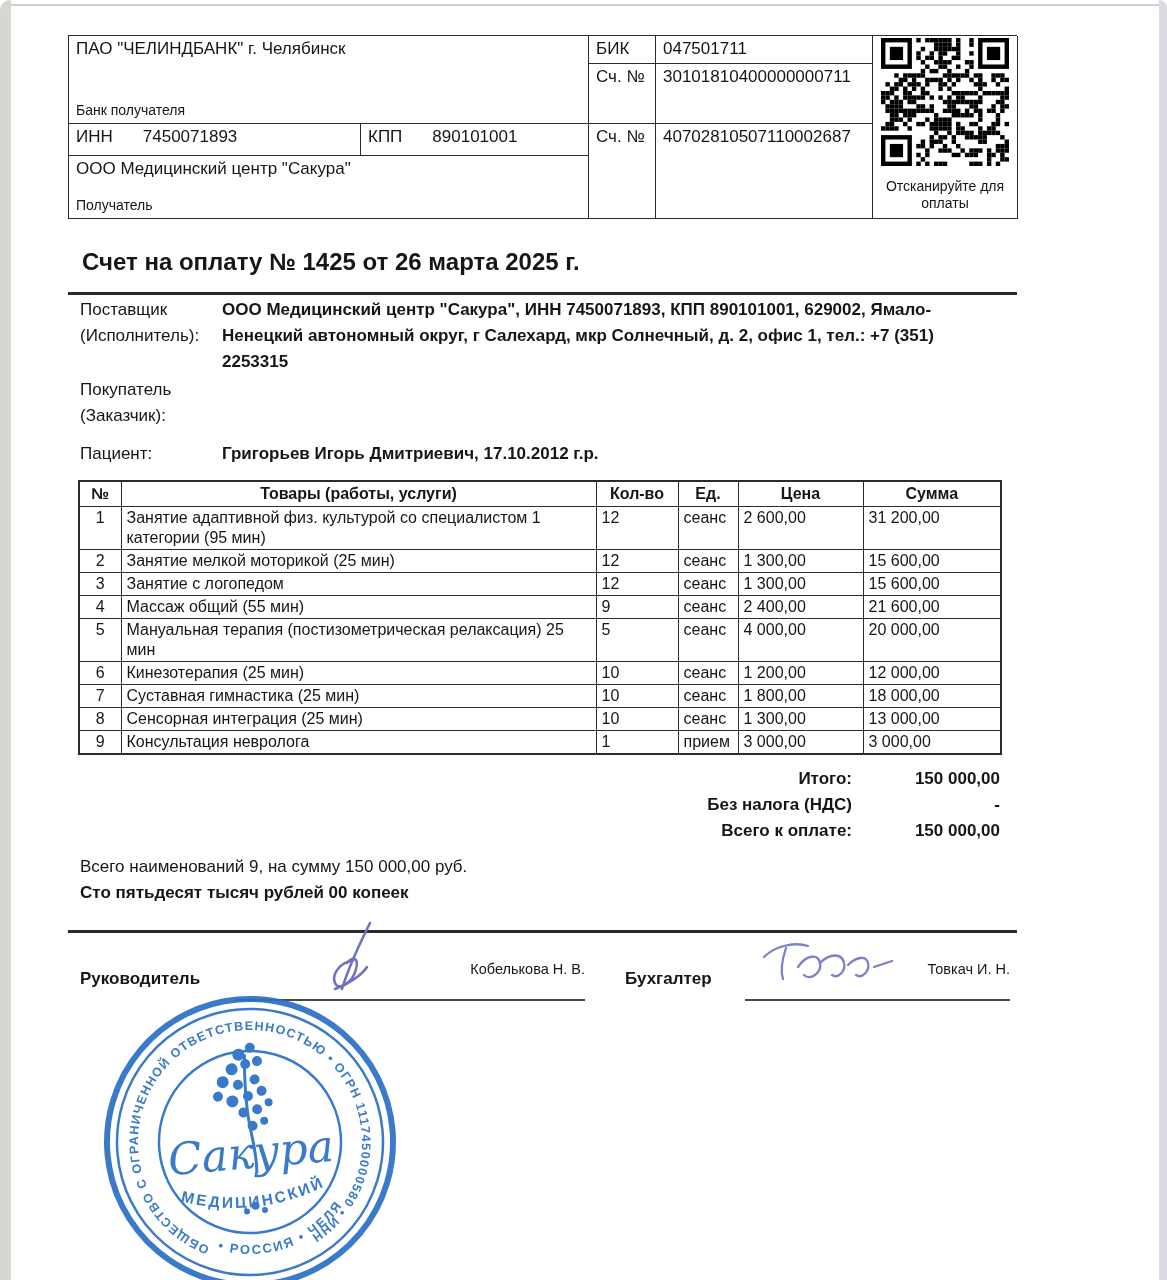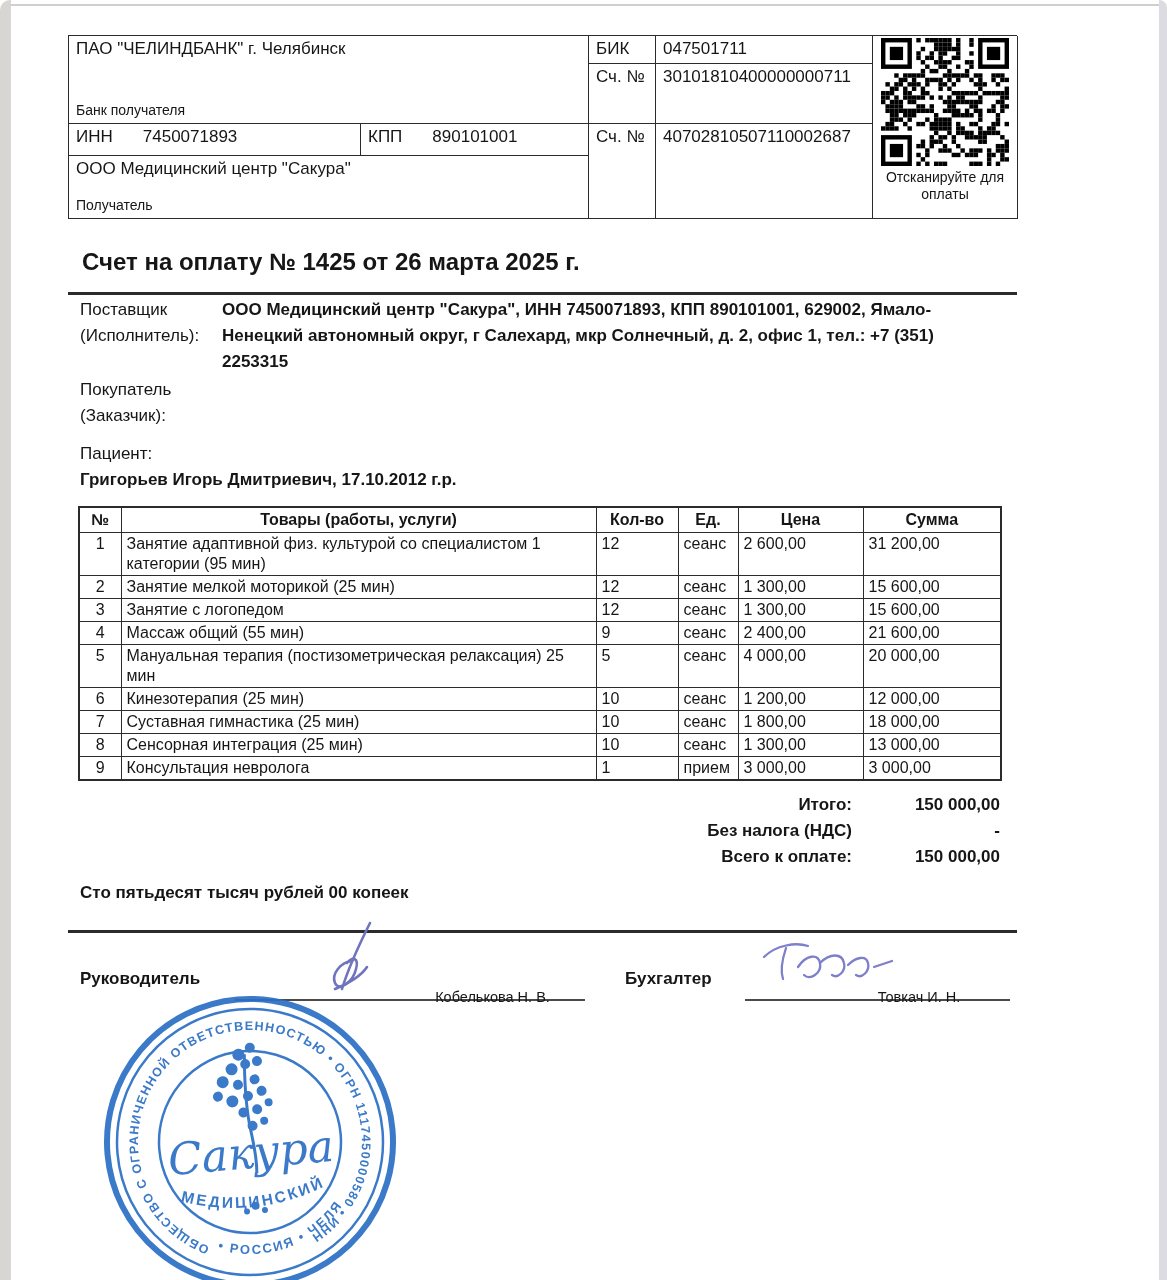--- a/index.html
+++ b/index.html
@@ -26,32 +26,32 @@
   .cell-corr-l{grid-area:2/3/3/4;}
   .cell-corr-v{grid-area:2/4/3/5;}
   .cell-inn{grid-area:3/1/4/2;display:flex;}
   .cell-kpp{grid-area:3/2/4/3;display:flex;}
   .cell-acc-l{grid-area:3/3/5/4;}
   .cell-acc-v{grid-area:3/4/5/5;}
   .cell-payee{grid-area:4/1/5/3;}
   .cell-qr{grid-area:1/5/5/6;display:flex;flex-direction:column;align-items:center;padding:4px 4px;}
   .sub-label{position:absolute;left:7px;bottom:2px;font-size:14px;}
   .kv-val{margin-left:30px;}
-  .qr-caption{font-size:14px;line-height:17px;text-align:center;margin-top:3px;}
+  .qr-caption{font-size:14px;line-height:17px;text-align:center;margin-top:12px;}
 
   
   .title{margin:29px 0 0 14px;font-size:24px;font-weight:bold;}
   .rule{height:3px;background:#2b2b2b;margin-top:16px;}
   .rule2{height:3px;background:#2b2b2b;margin-top:24px;}
 
   
   .party{display:flex;padding-left:12px;line-height:26px;}
   .party .lbl{width:142px;flex-shrink:0;}
   .party .val{font-weight:bold;}
-  .m16{margin-top:2px;} .m10{margin-top:12px;flex-direction:column;}
+  .m16{margin-top:2px;} .m10{margin-top:12px;}
 
   
   table.items{border-collapse:collapse;margin:13px 0 0 10px;table-layout:fixed;width:922px;
       border:2px solid #2b2b2b;}
   table.items th{border:1px solid #2b2b2b;font-size:16px;font-weight:bold;padding:3px 4px;text-align:center;}
   table.items td{border:1px solid #2b2b2b;font-size:16px;padding:1px 5px;line-height:20px;vertical-align:top;}
   td.c{text-align:center;} td.r{text-align:left;}
 
   
   .totals{width:932px;margin-top:11px;font-weight:bold;}
@@ -59,21 +59,21 @@
   .trow .tl{text-align:right;}
   .trow .tv{width:148px;text-align:right;}
 
   .summary{padding-left:12px;margin-top:10px;line-height:26px;}
   .summary .words{font-weight:bold;}
 
   
   .sigzone{position:relative;height:100px;}
   .sig-label{position:absolute;font-weight:bold;top:36px;}
   .sig-line{position:absolute;top:66px;height:2px;background:#4a4a4a;}
-  .sig-name{position:absolute;top:56px;font-size:14.5px;text-align:center;}
+  .sig-name{position:absolute;top:28px;font-size:14.5px;text-align:right;}
   .sig-svg{position:absolute;}
 
   
   .stamp{position:absolute;left:100px;top:992px;width:300px;height:300px;transform:rotate(-5deg);opacity:.92;}
 </style>
 </head>
 <body>
 
 <div class="edge-left"></div>
 <div class="edge-right"></div>
@@ -569,20 +569,21 @@
       <div class="tl">Без налога (НДС)</div>
       <div class="tv">-</div>
     </div>
     <div class="trow">
       <div class="tl">Всего к оплате:</div>
       <div class="tv">150 000,00</div>
     </div>
   </div>
 
   <div class="summary">
+    <div>Всего наименований 9, на сумму 150 000,00 руб.</div>
     <div class="words">Сто пятьдесят тысяч рублей 00 копеек</div>
   </div>
 
   <div class="rule2"></div>
 
   <div class="sigzone">
     <div class="sig-label" style="left:12px;">Руководитель</div>
     <div class="sig-line" style="left:167px;width:350px;"></div>
     <div class="sig-name" style="left:332px;width:185px;">Кобелькова Н. В.</div>
     <svg class="sig-svg" style="left:238px;top:-14px;" width="110" height="82" viewBox="0 0 110 82">

